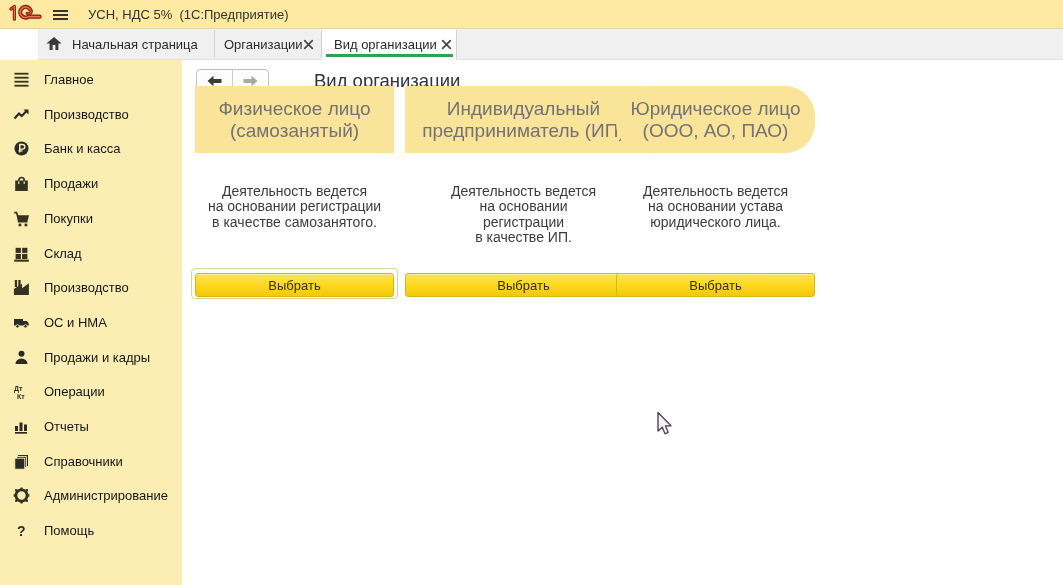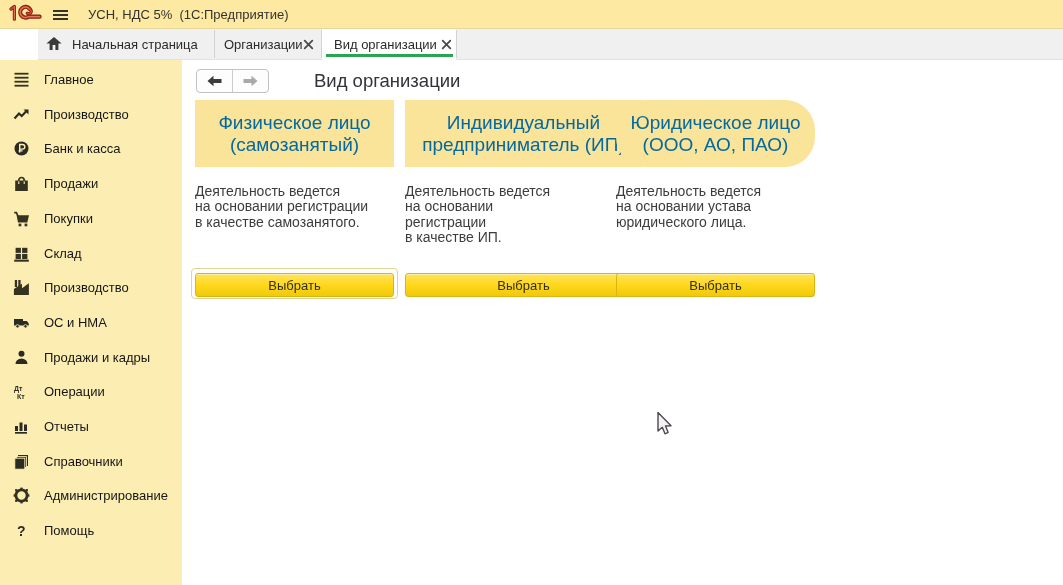--- a/index.html
+++ b/index.html
@@ -36,25 +36,25 @@
   .sitem .lbl { font-size:13px; color:#161616; white-space:nowrap; }
 
   
   #content { position:absolute; left:182px; top:60px; width:881px; height:525px; background:#fff; }
   #navbtns { position:absolute; left:14px; top:9px; width:73px; height:24px;
     border:1px solid #c3c3c3; border-radius:4px; background:#fdfdfd; display:flex; }
   #navbtns .half { width:36px; height:100%; display:flex; align-items:center; justify-content:center; }
   #navbtns .half:first-child { border-right:1px solid #cccccc; }
   #formtitle { position:absolute; left:132px; top:10px; font-size:18.5px; color:#34333b; }
 
-  .cardhead { position:absolute; top:40px; height:67px; background:#fae49a;
+  .cardhead { position:absolute; top:26px; height:67px; background:#fae49a;
     display:flex; align-items:center; justify-content:center; text-align:center;
-    font-size:19px; line-height:21.5px; color:#0369a1; white-space:nowrap; }
+    font-size:19px; line-height:21.5px; color:#737373; white-space:nowrap; }
   .carddesc { position:absolute; top:123.5px; font-size:14px; line-height:15.5px;
-    color:#3c3c3c; }
+    color:#3c3c3c; text-align:center; }
   .btnwrap { position:absolute; top:213px; height:30px;padding-left:17px; }
   .focusring { position:absolute; left:-4px; top:-5px; right:-4px; height:31px;
     border:1px solid #e2d395; border-radius:4px; }
   .ybtn { position:absolute; left:0; top:0; width:100%; height:24px;
     background:linear-gradient(#ffe45c, #ffd81c 50%, #efc90a);
     border:1px solid #d9b713; border-radius:3px; box-shadow:inset 0 1px 0 rgba(255,255,255,0.4);
     display:flex; align-items:center; justify-content:center;
     font-size:13px; color:#33311c; }
 
   .c1 { left:13px; width:199px; }

